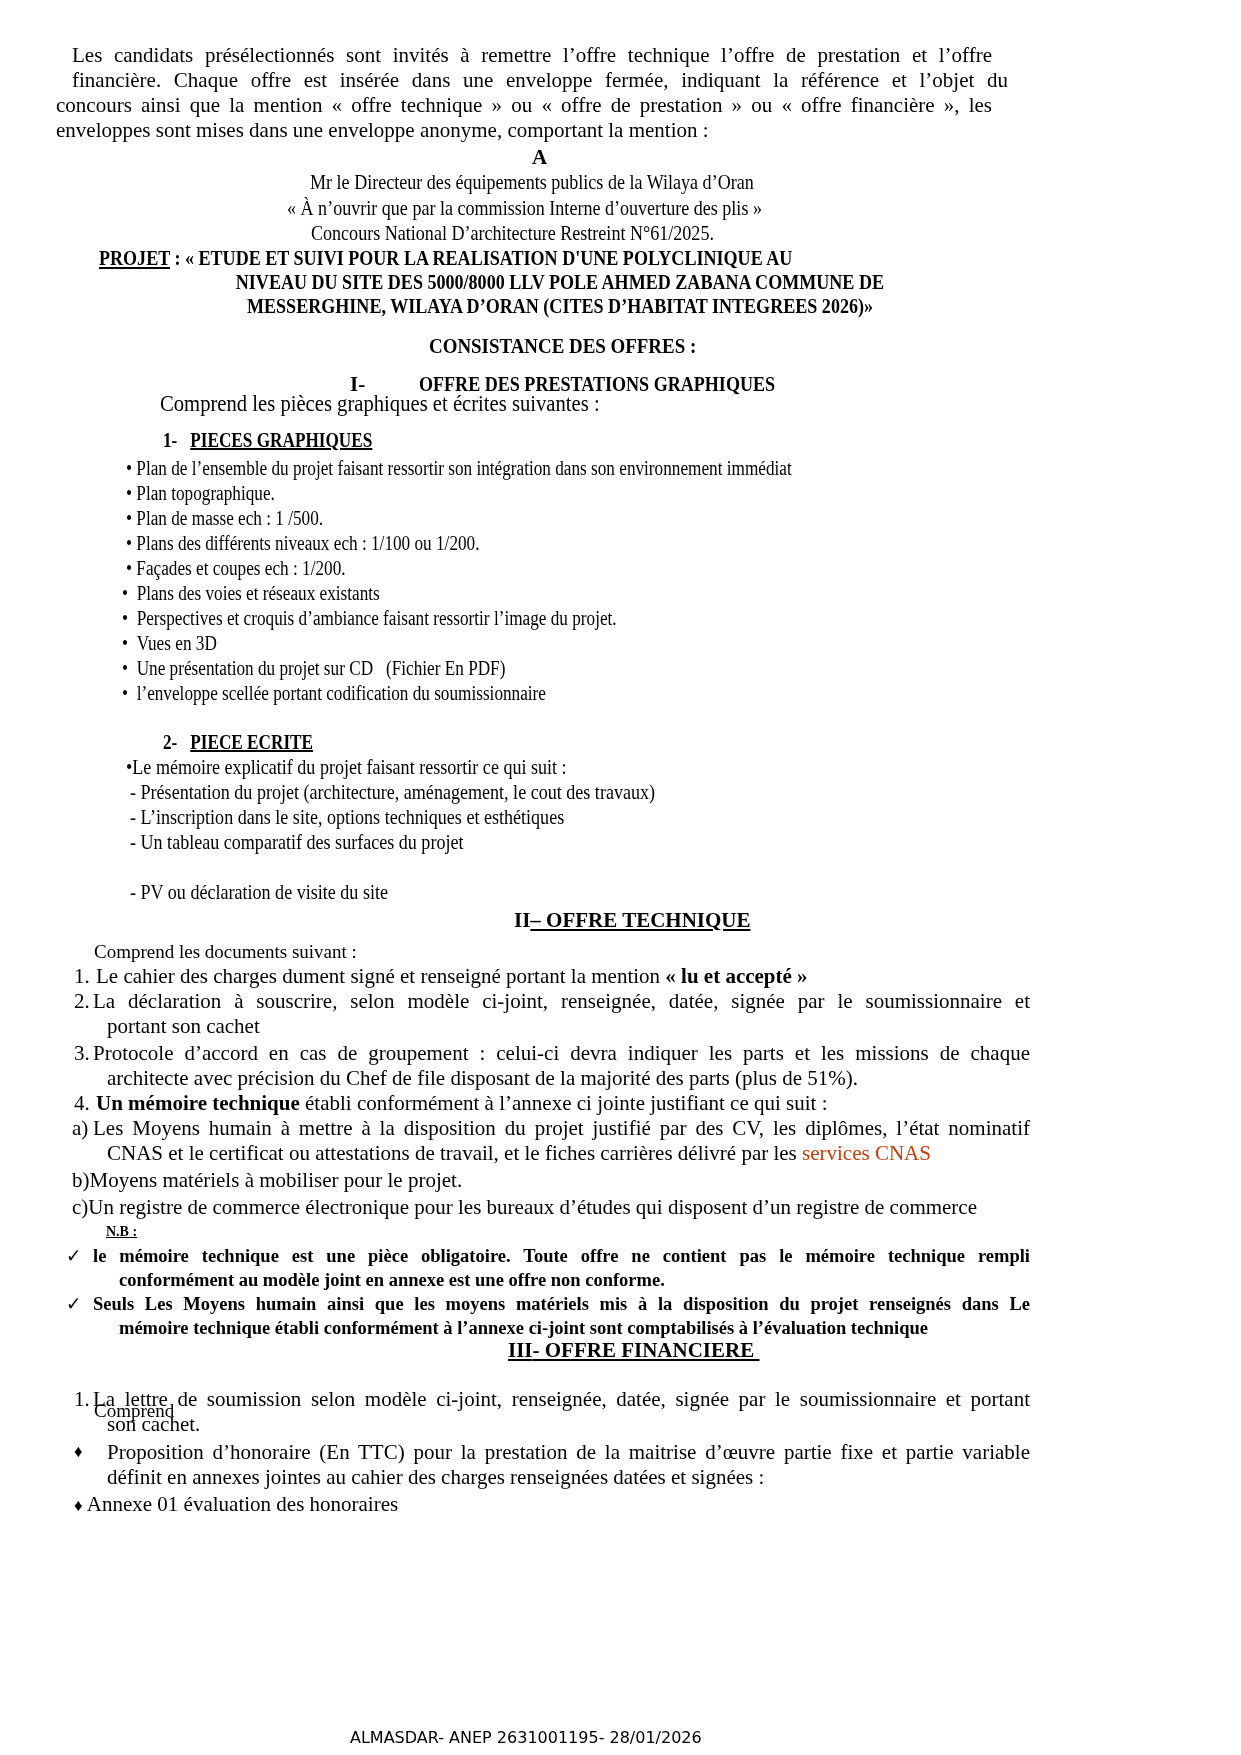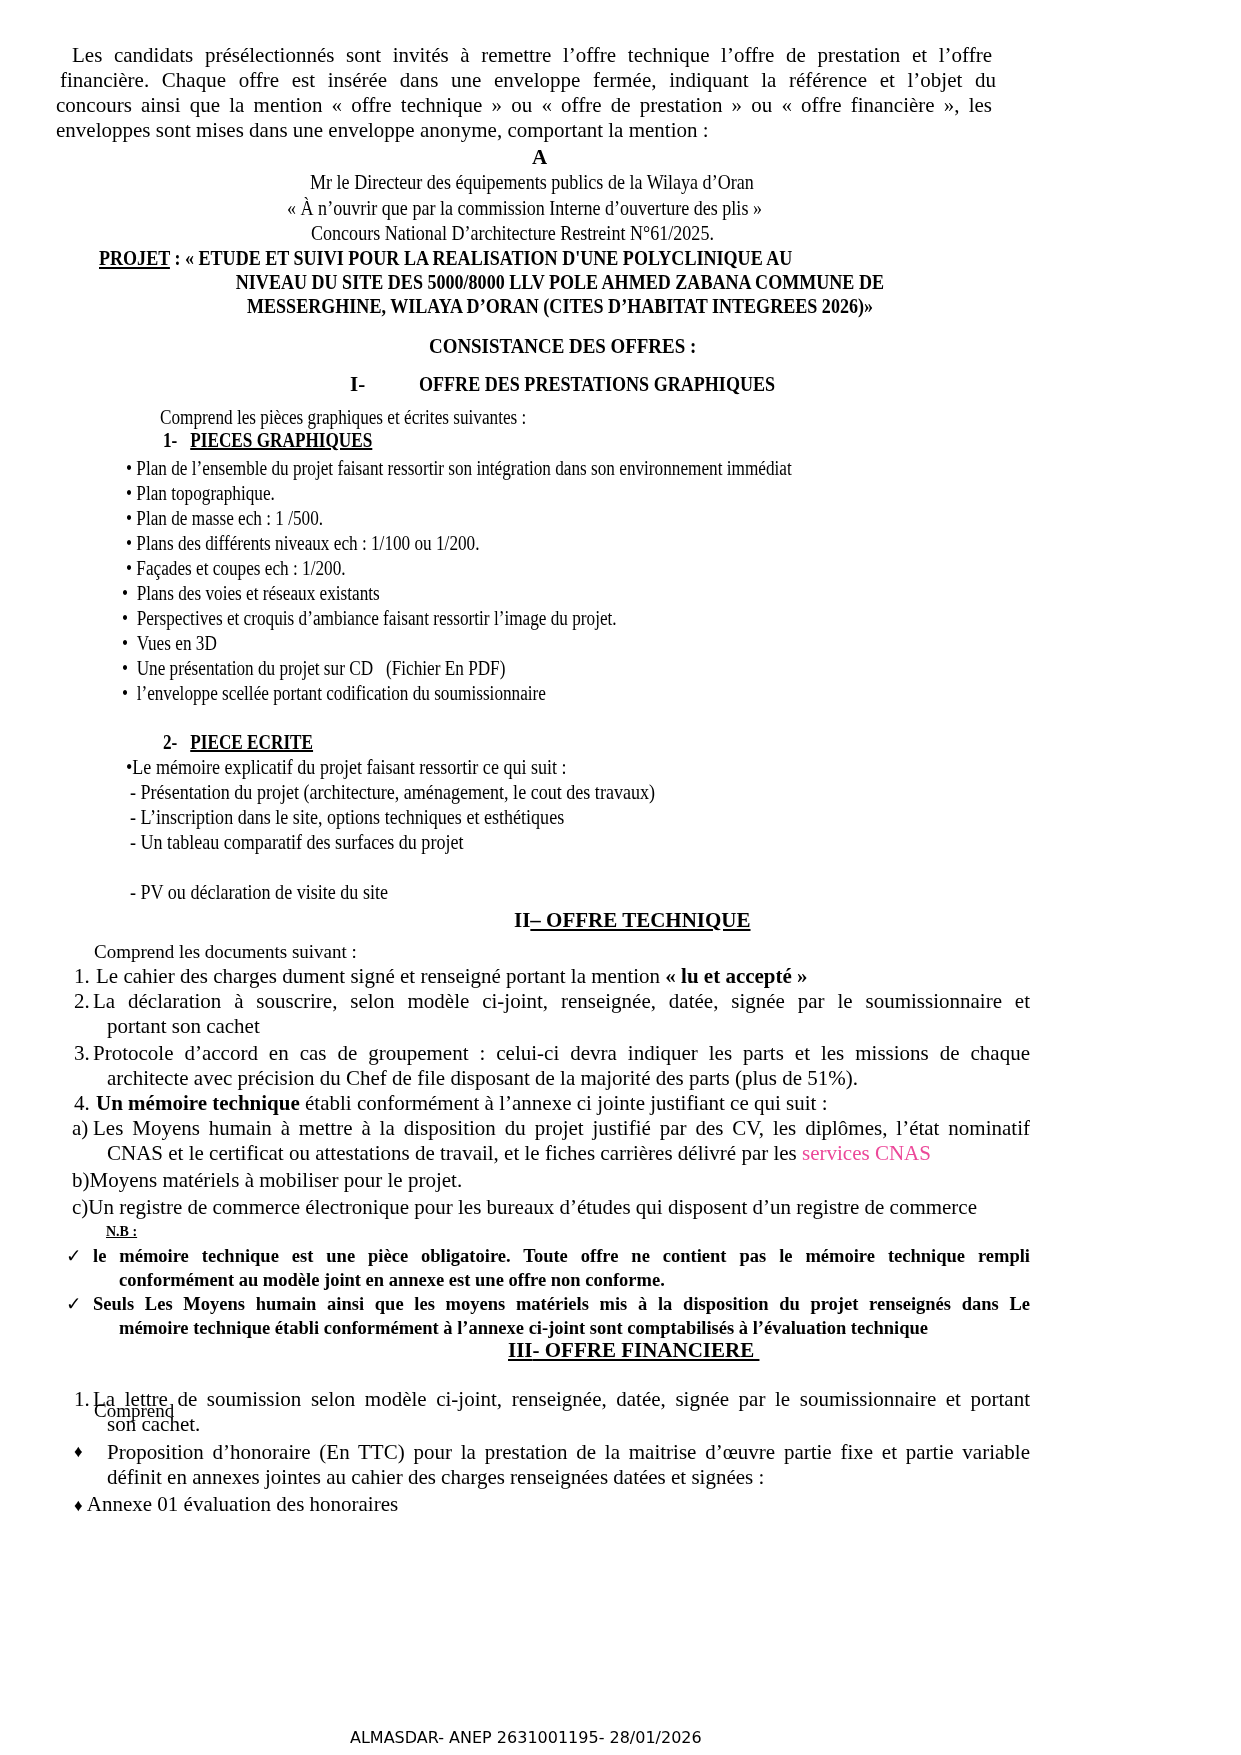--- a/index.html
+++ b/index.html
@@ -3,32 +3,32 @@
 <meta charset="utf-8">
 <style>
   html, body { margin: 0; padding: 0; background: #ffffff; }
   body { width: 1241px; height: 1755px; position: relative; overflow: hidden;
          font-family: "Liberation Serif", serif; color: #000; font-size: 21px; }
   .abs { position: absolute; white-space: nowrap; line-height: 28px; }
   .just { position: absolute; text-align: justify; text-align-last: justify; white-space: normal; line-height: 28px; }
   .bold { font-weight: bold; }
   .u { text-decoration: underline; }
   .center { position: absolute; left: 0; width: 1120px; text-align: center; line-height: 28px; white-space: nowrap; }
-  .red { color: #ec4899; }
+  .red { color: #c2410c; }
   .num { display: inline-block; width: 22px; }
   .footer { font-family: "DejaVu Sans", sans-serif; font-size: 16px; }
   .cond { display: inline-block; transform: scaleX(0.86); transform-origin: left center; }
   .condc { display: inline-block; transform: scaleX(0.86); transform-origin: center center; }
 </style>
 </head>
 <body>
 
 <div>
   <div class="just" style="left:58px; top:41px; width:934px; text-indent:14px;">Les candidats présélectionnés sont invités à remettre l’offre technique l’offre de prestation et l’offre</div>
-  <div class="just" style="left:60px; top:66px; width:936px;">financière. Chaque offre est insérée dans une enveloppe fermée, indiquant la référence et l’objet du</div>
+  <div class="just" style="left:72px; top:66px; width:936px;">financière. Chaque offre est insérée dans une enveloppe fermée, indiquant la référence et l’objet du</div>
   <div class="just" style="left:56px; top:91px; width:936px;">concours ainsi que la mention « offre technique » ou « offre de prestation » ou « offre financière », les</div>
   <div class="abs" style="left:56px; top:116px;">enveloppes sont mises dans une enveloppe anonyme, comportant la mention :</div>
 </div>
 
 <div>
   <div class="abs bold" style="left:532px; top:143px;">A</div>
   <div class="abs" style="left:310px; top:168px;"><span class="cond">Mr le Directeur  des équipements publics de la Wilaya d’Oran</span></div>
   <div class="abs" style="left:287px; top:194px;"><span class="cond">« À n’ouvrir que par la commission Interne d’ouverture des plis »</span></div>
   <div class="abs" style="left:311px; top:219px;"><span class="cond">Concours National D’architecture Restreint N°61/2025.</span></div>
 </div>
@@ -39,21 +39,21 @@
   </div>
   <div class="center bold" style="top:268px;"><span class="condc">NIVEAU DU SITE DES 5000/8000 LLV POLE AHMED ZABANA COMMUNE DE</span></div>
   <div class="center bold" style="top:292px;"><span class="condc">MESSERGHINE, WILAYA D’ORAN (CITES D’HABITAT INTEGREES 2026)»</span></div>
 </div>
 
 <div class="abs bold u" style="left:429px; top:332px; font-size:22px;"><span class="cond">CONSISTANCE DES OFFRES :</span></div>
 
 <div>
   <div class="abs bold" style="left:350px; top:370px;">I-</div>
   <div class="abs bold u" style="left:419px; top:370px;"><span class="cond">OFFRE  DES PRESTATIONS GRAPHIQUES</span></div>
-  <div class="abs" style="left:160px; top:403px; font-size:20px;"><span class="cond">Comprend les pièces graphiques et écrites suivantes :</span></div>
+  <div class="abs" style="left:160px; top:389px; font-size:24px;"><span class="cond">Comprend les pièces graphiques et écrites suivantes :</span></div>
   <div class="abs bold" style="left:163px; top:426px; font-size:20px;">
     <span class="cond"><span>1-</span>&nbsp;&nbsp;&nbsp;<span class="u">PIECES GRAPHIQUES</span></span>
   </div>
 
   <div style="font-size:20px;">
     <div class="abs" style="left:126px; top:454px;"><span class="cond"><span>•</span> <span>Plan de l’ensemble du projet faisant ressortir son intégration dans son environnement immédiat</span></span></div>
     <div class="abs" style="left:126px; top:479px;"><span class="cond"><span>•</span> <span>Plan topographique.</span></span></div>
     <div class="abs" style="left:126px; top:504px;"><span class="cond"><span>•</span> <span>Plan de masse ech : 1 /500.</span></span></div>
     <div class="abs" style="left:126px; top:529px;"><span class="cond"><span>•</span> <span>Plans des différents niveaux ech : 1/100 ou 1/200.</span></span></div>
     <div class="abs" style="left:126px; top:554px;"><span class="cond"><span>•</span> <span>Façades et coupes ech : 1/200.</span></span></div>

